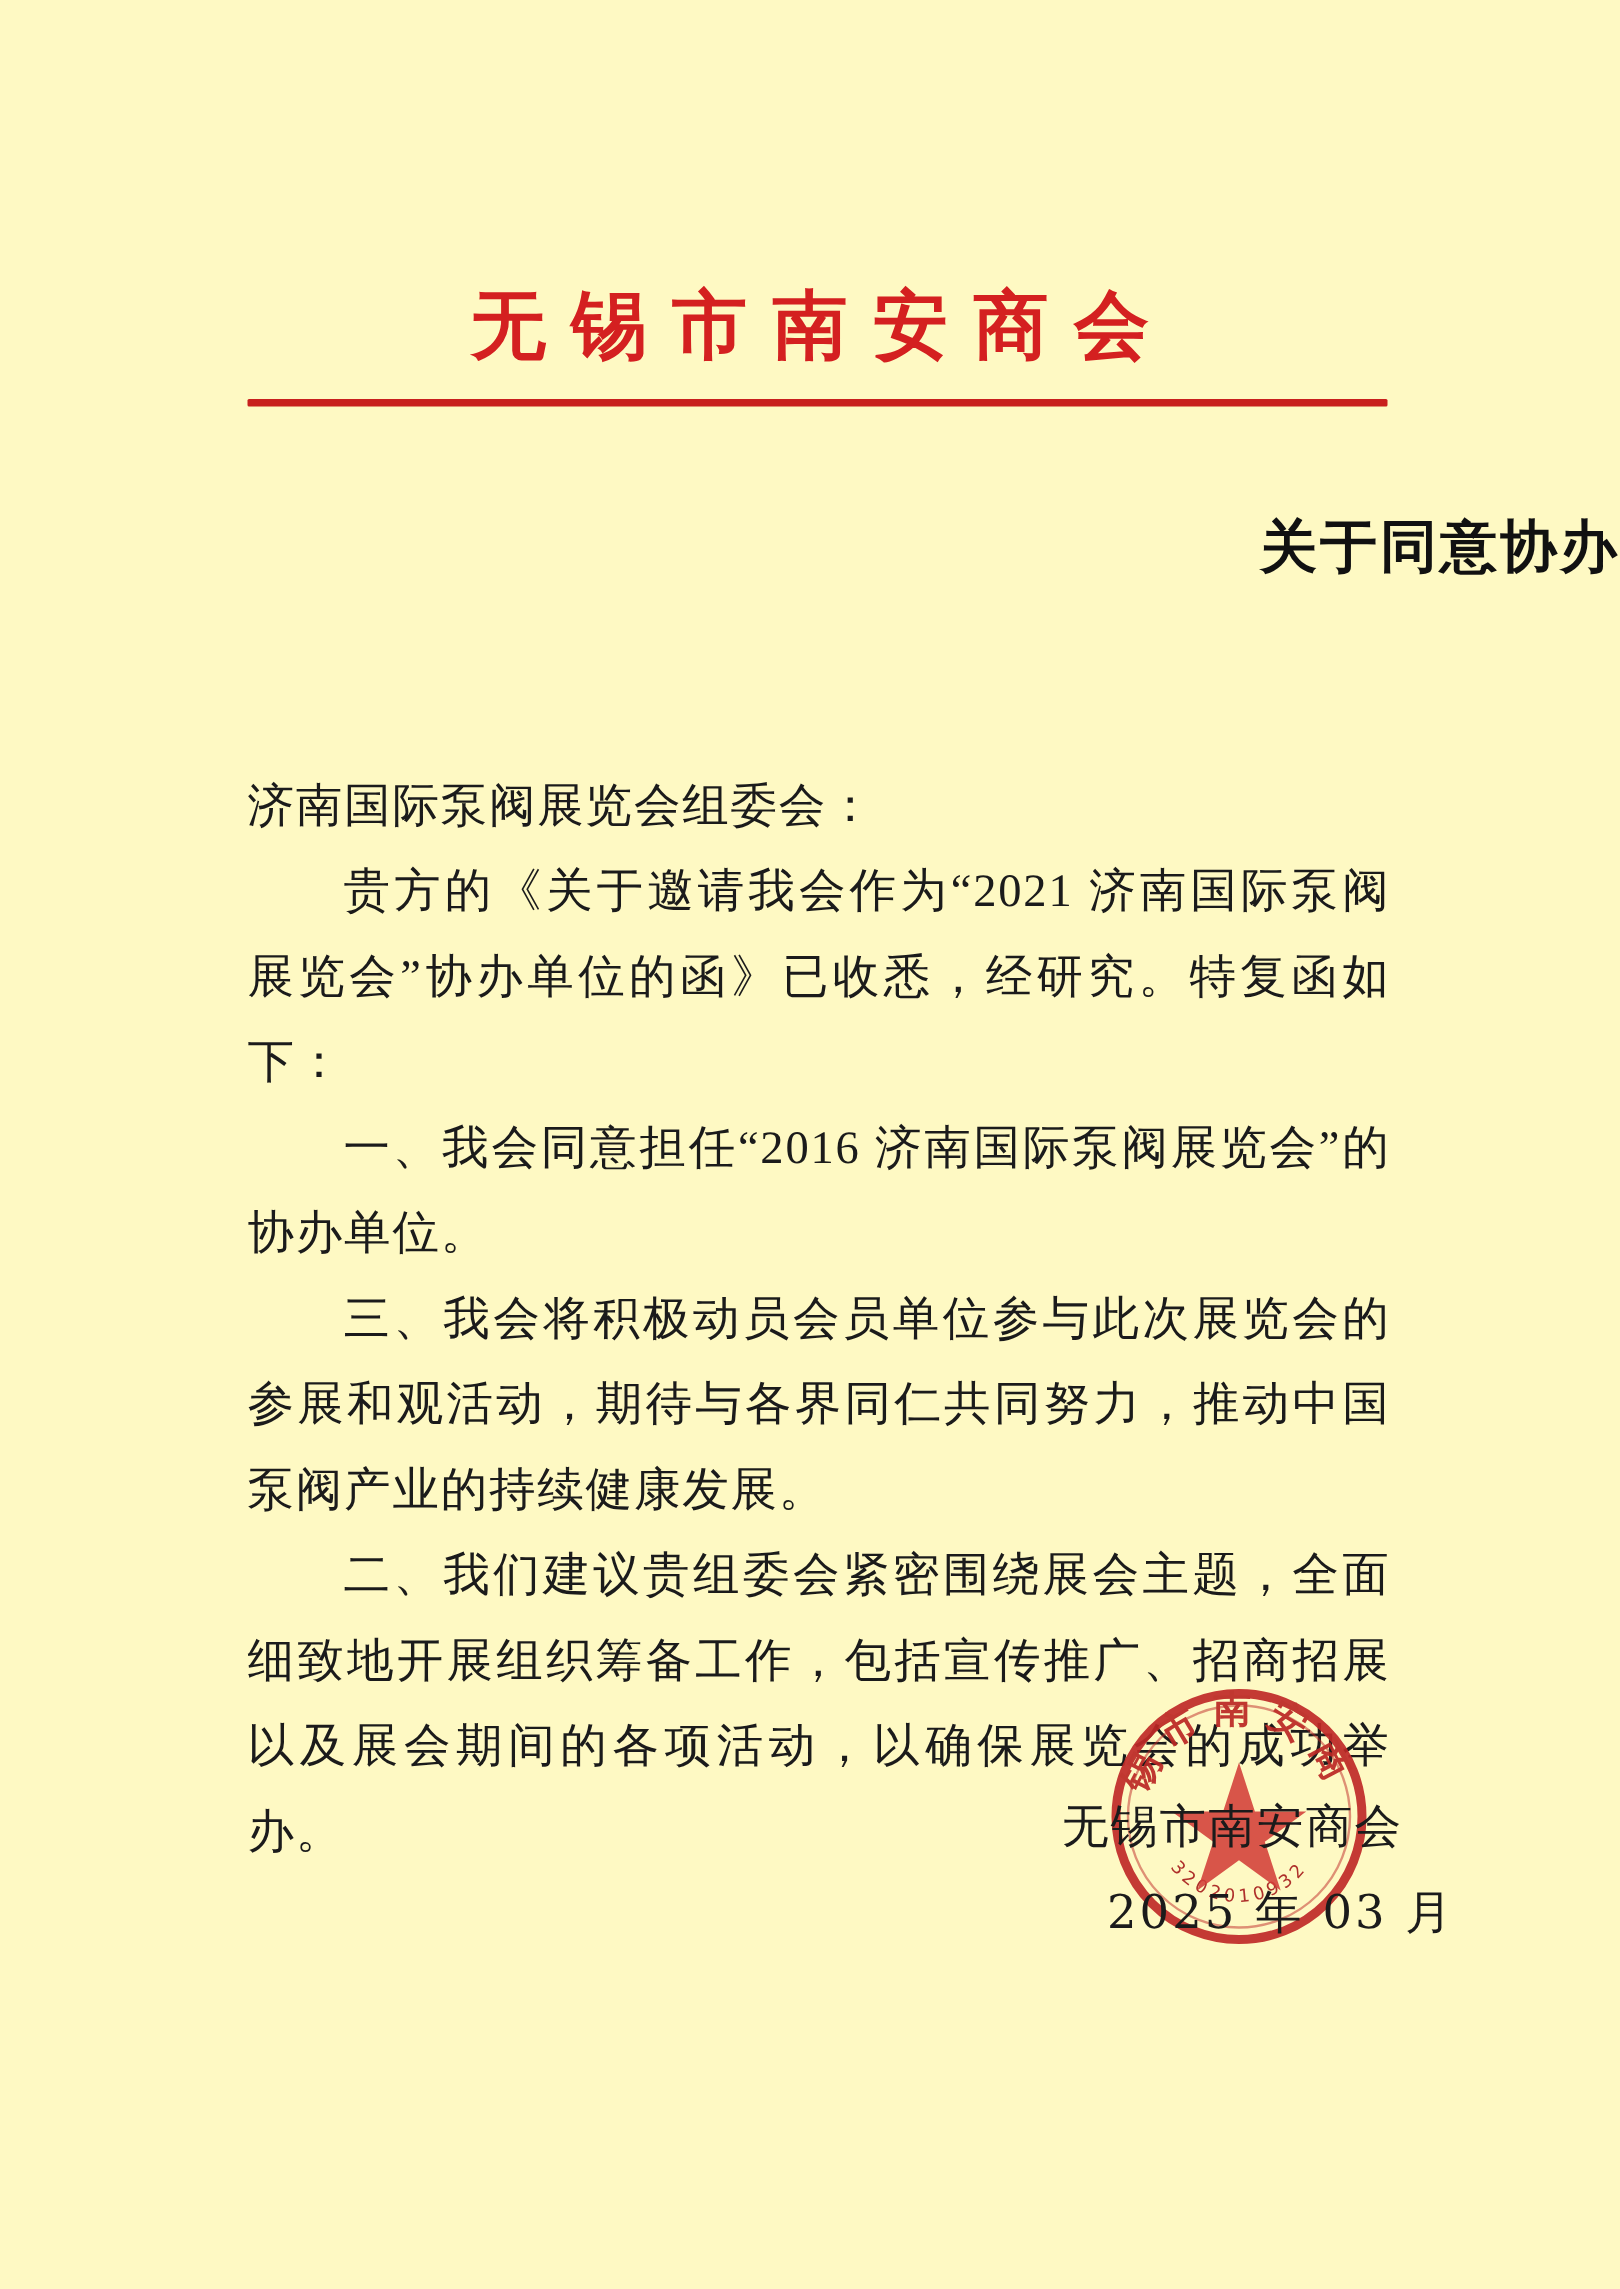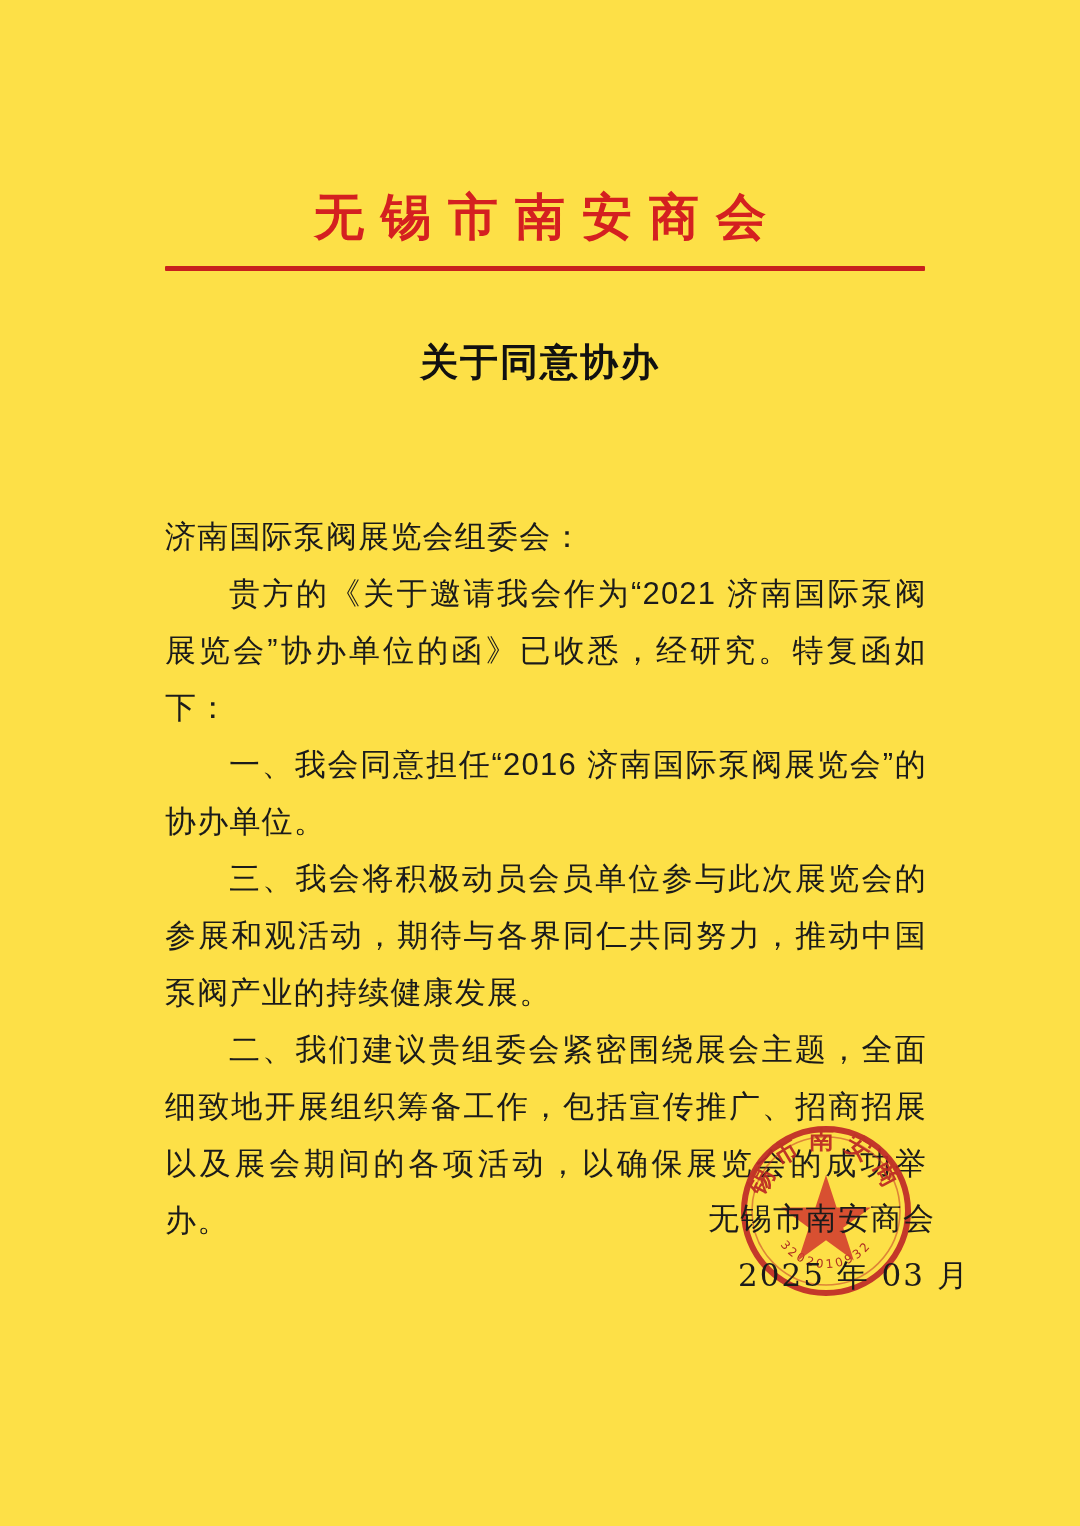--- a/index.html
+++ b/index.html
@@ -12,21 +12,21 @@
     height: 1526px;
     position: relative;
     font-family: "DejaVu Serif", "Liberation Serif", serif;
     color: #1a1a1a;
     overflow: hidden;
   }
 
   .page {
     position: absolute;
     inset: 0;
-    background: #fde047;
+    background: #fef9c3;
     padding-left: 32px;
   }
 
   
   .letterhead {
     position: absolute;
     left: 0;
     right: 0;
     top: 188px;
     text-align: center;
@@ -54,38 +54,39 @@
 
   
   .doc-title {
     position: absolute;
     left: 0;
     right: 0;
     top: 336px;
     text-align: center;
   }
   .doc-title-line {
-    font-family: Liberation Mono, monospace;
+    font-family: Liberation Serif, serif;
     font-weight: bold;
     font-size: 38px;
     line-height: 58px;
     letter-spacing: 2px;
     color: #111111;
     white-space: nowrap;
+    text-align: right;
   }
 
   
   .body-block {
     position: absolute;
     left: 165px;
     top: 508px;
     width: 762px;
   }
   .para {
-    font-family: Liberation Sans, sans-serif;
+    font-family: Liberation Serif, serif;
     font-size: 31px;
     line-height: 57px;
     color: #1b1b1b;
     text-align: justify;
     text-justify: inter-ideograph;
     letter-spacing: 1.2px;
     margin: 0;
   }
   .para.indent {
     text-indent: 64px;

